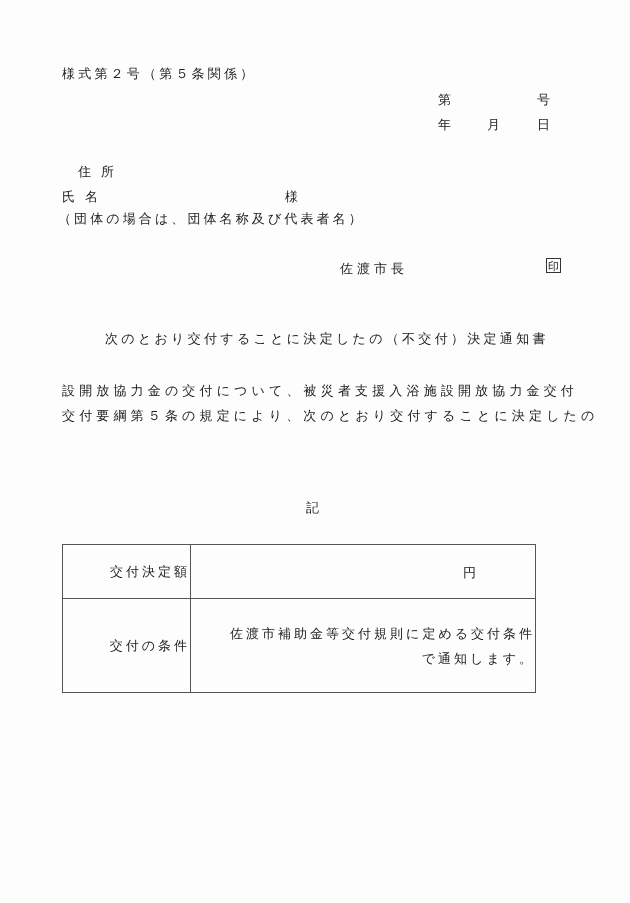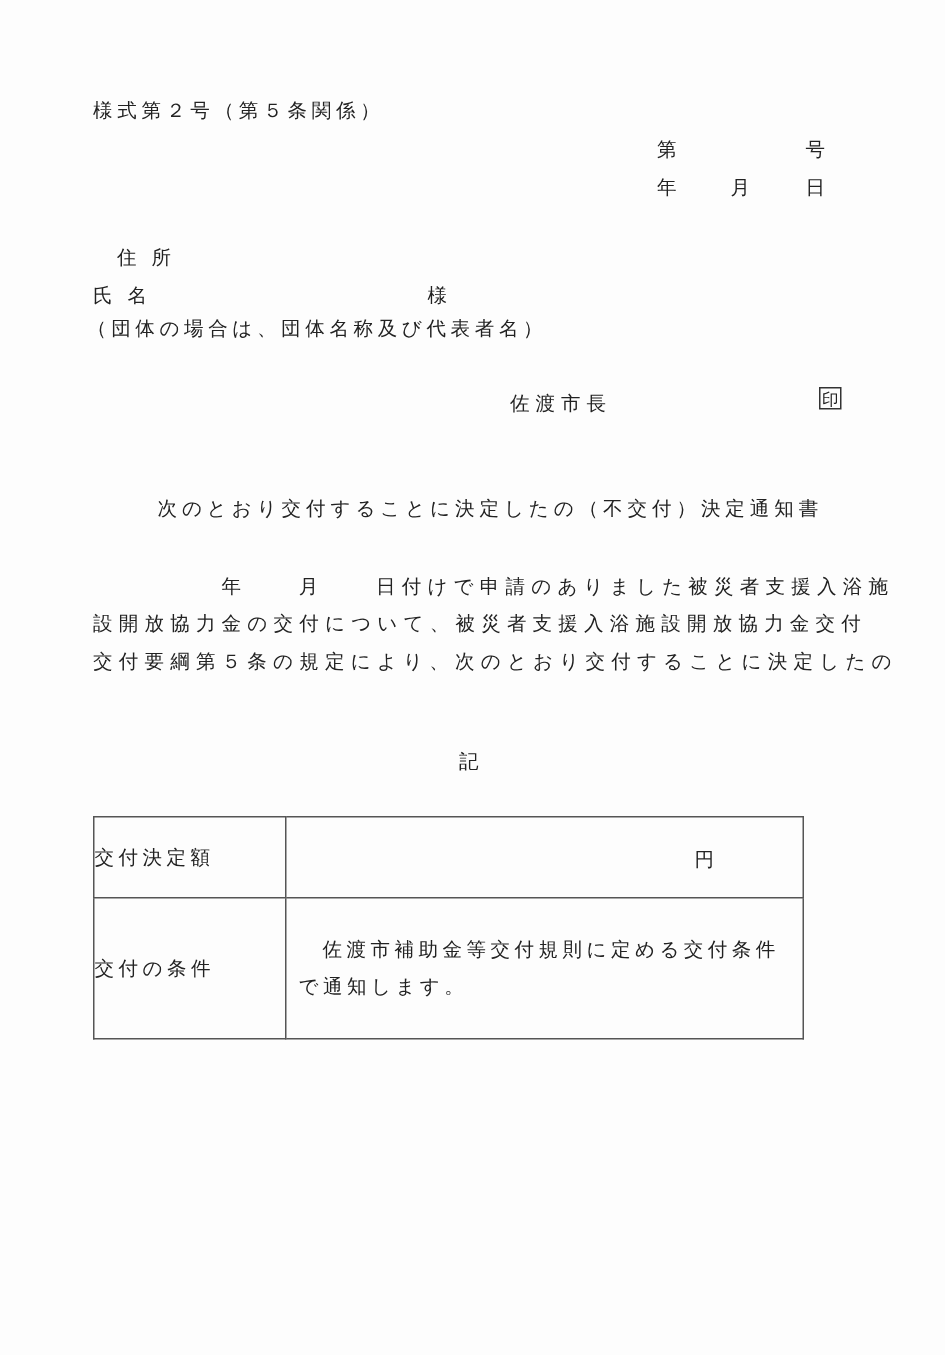--- a/index.html
+++ b/index.html
@@ -52,26 +52,26 @@
     width: 474px;
     border-collapse: collapse;
   }
   table.detail td {
     border: 1px solid #555;
     padding: 0;
     font-size: 13px;
     letter-spacing: 3px;
     vertical-align: middle;
   }
-  td.label { width: 127px; text-align: left; }
+  td.label { width: 127px; text-align: right; }
   tr.row1 td { height: 53px; }
   tr.row2 td { height: 93px; }
   td.amount { position: relative; }
   .yen { position: absolute; left: 272px; top: 19px; }
-  td.cond { padding-left: 8px !important; line-height: 25px; letter-spacing: 3.6px; }
+  td.cond { padding-left: 8px !important; line-height: 25px; letter-spacing: 3.6px; text-align: right; }
   .cond-line { display: block; white-space: nowrap; }
 </style>
 </head>
 <body>
 
 <div>
 
   <div class="abs t form-no">様式第２号（第５条関係）</div>
 
   <div class="abs t docno-label">第</div>
@@ -85,21 +85,20 @@
   <div class="abs t name">氏名</div>
   <div class="abs t sama">様</div>
   <div class="abs t org-note">（団体の場合は、団体名称及び代表者名）</div>
 
   <div class="abs t issuer">佐渡市長</div>
   <div class="abs seal">印</div>
 
   <div class="abs t title">次のとおり交付することに決定したの（不交付）決定通知書</div>
 
   <div class="abs t body-text">
-    <span class="body-line">　　　　　年　　月　　日付けで申請のありました被災者支援入浴施</span>
     <span class="body-line">設開放協力金の交付について、被災者支援入浴施設開放協力金交付</span>
     <span class="body-line">交付要綱第５条の規定により、次のとおり交付することに決定したの</span>
   </div>
 
   <div class="abs t ki">記</div>
 
   <table class="detail">
     <tbody>
         <tr class="row1">
       <td class="label">交付決定額</td>

